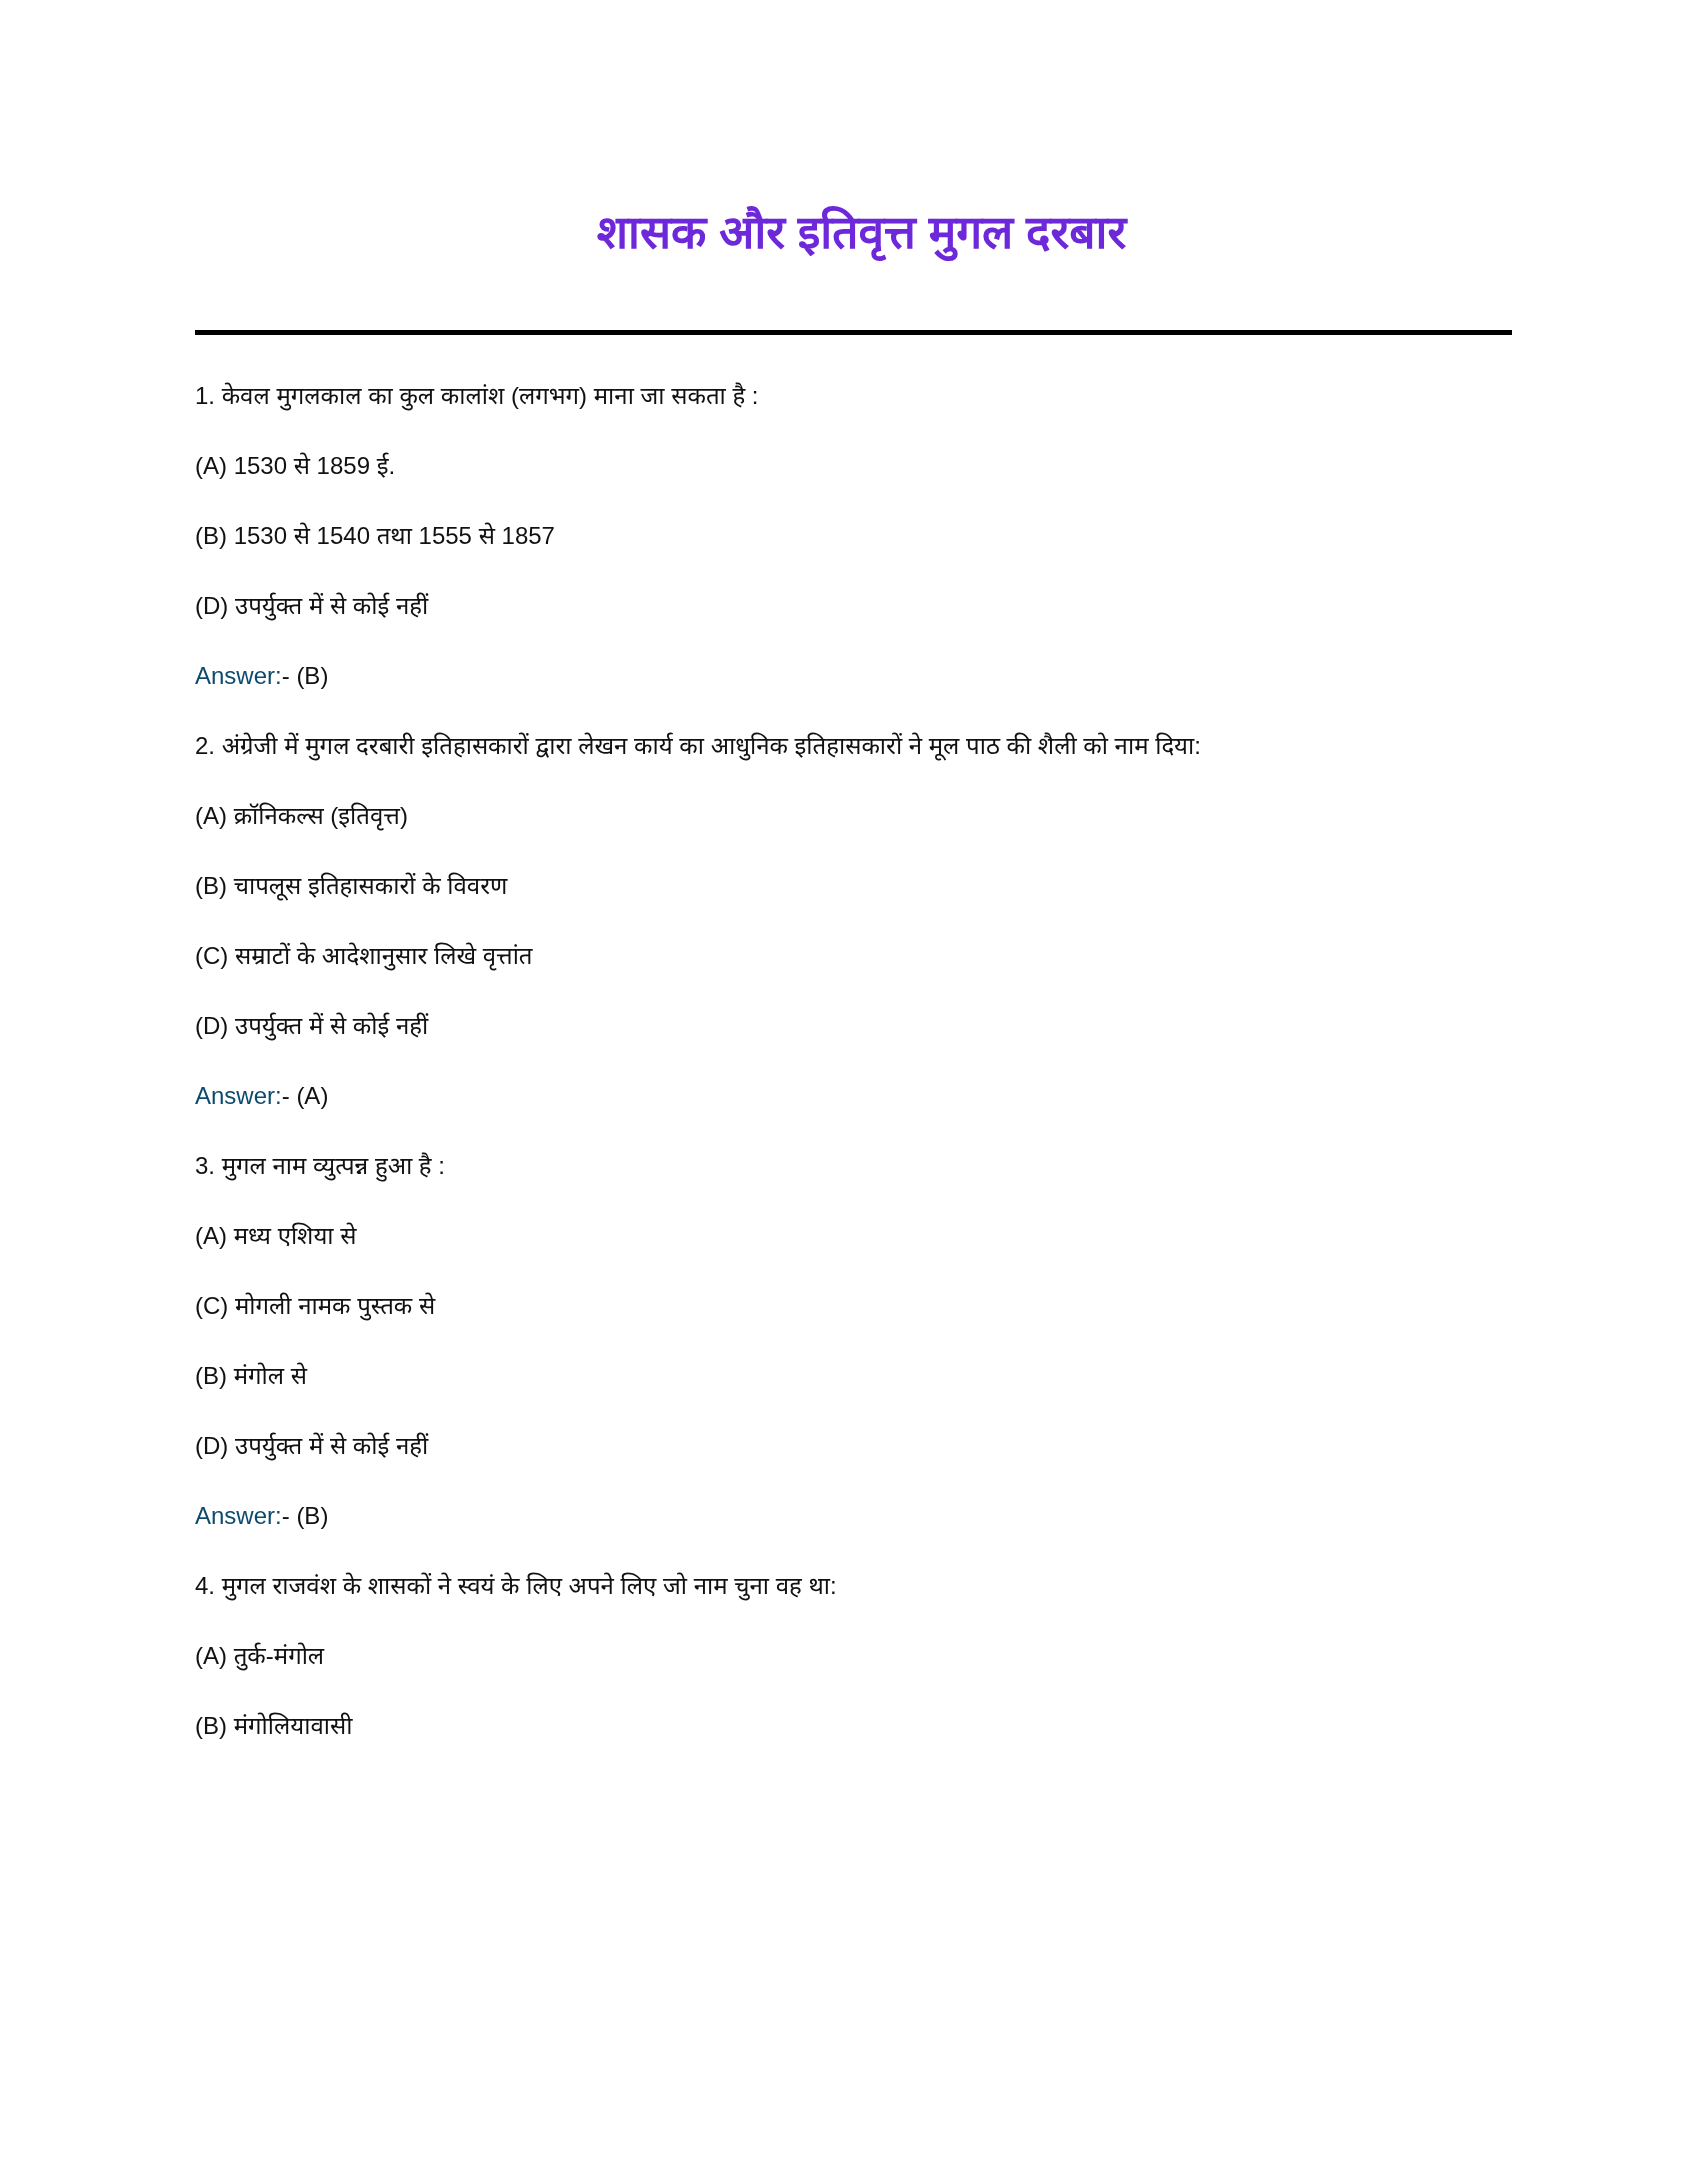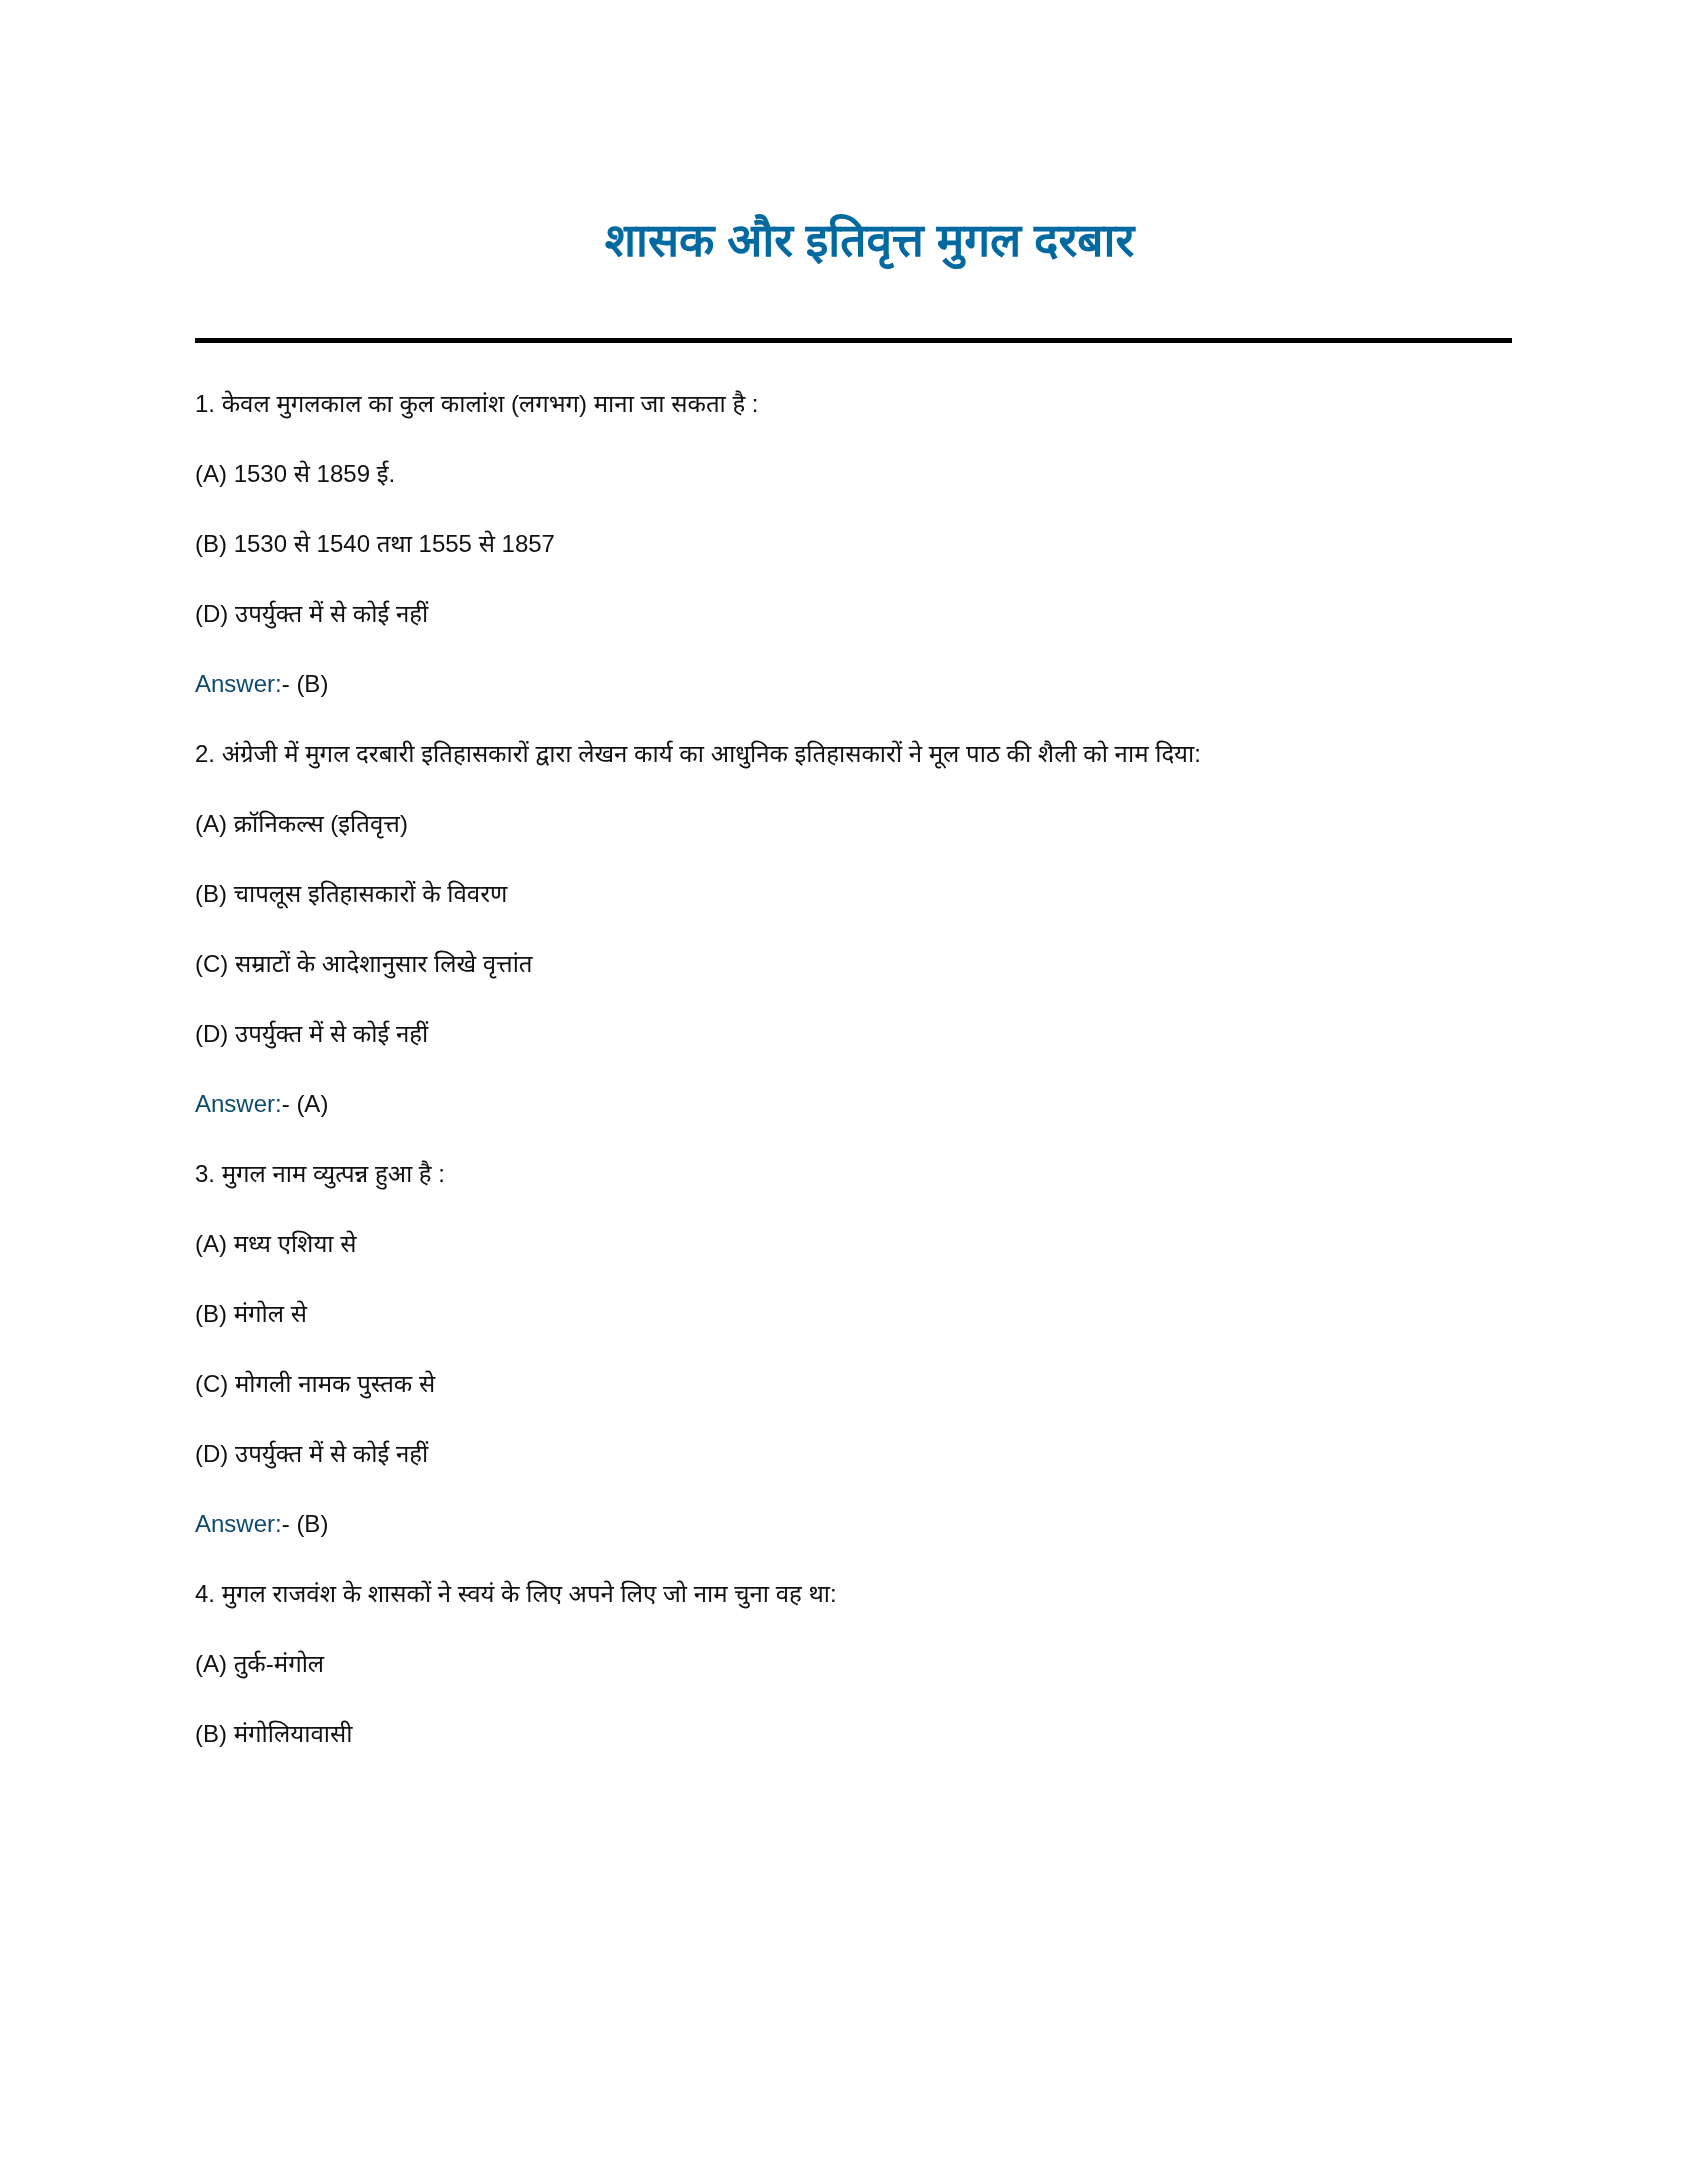--- a/index.html
+++ b/index.html
@@ -12,27 +12,27 @@
     width: 1683px;
     height: 2178px;
     box-sizing: border-box;
     padding: 194px 168px 40px 195px;
     background: #ffffff;
     color: #111111;
     font-family: "Liberation Sans", "DejaVu Sans", sans-serif;
     overflow: hidden;
   }
   .doc-title {
-    margin: 16px;
+    margin: 8px;
     width: 1317px;
     font-size: 46px;
     line-height: 61px;
     font-weight: 700;
     text-align: center;
-    color: #0369a1;
+    color: #6d28d9;
   }
   .title-divider {
     width: 1317px;
     height: 5px;
     background: #000000;
     margin: 67px 0 0 0;
   }
   .questions {
     margin-top: 36px;
   }
@@ -115,26 +115,26 @@
     <section class="question-block">
       <p class="q-text">
         <span>3.</span>
         <span>मुगल नाम व्युत्पन्न हुआ है :</span>
       </p>
       <p class="option">
         <span>(A)</span>
         <span>मध्य एशिया से</span>
       </p>
       <p class="option">
+        <span>(C)</span>
+        <span>मोगली नामक पुस्तक से</span>
+      </p>
+      <p class="option">
         <span>(B)</span>
         <span>मंगोल से</span>
-      </p>
-      <p class="option">
-        <span>(C)</span>
-        <span>मोगली नामक पुस्तक से</span>
       </p>
       <p class="option">
         <span>(D)</span>
         <span>उपर्युक्त में से कोई नहीं</span>
       </p>
       <p class="answer-line">
         <strong>Answer:</strong><span>-</span>
         <span>(B)</span>
       </p>
     </section>

